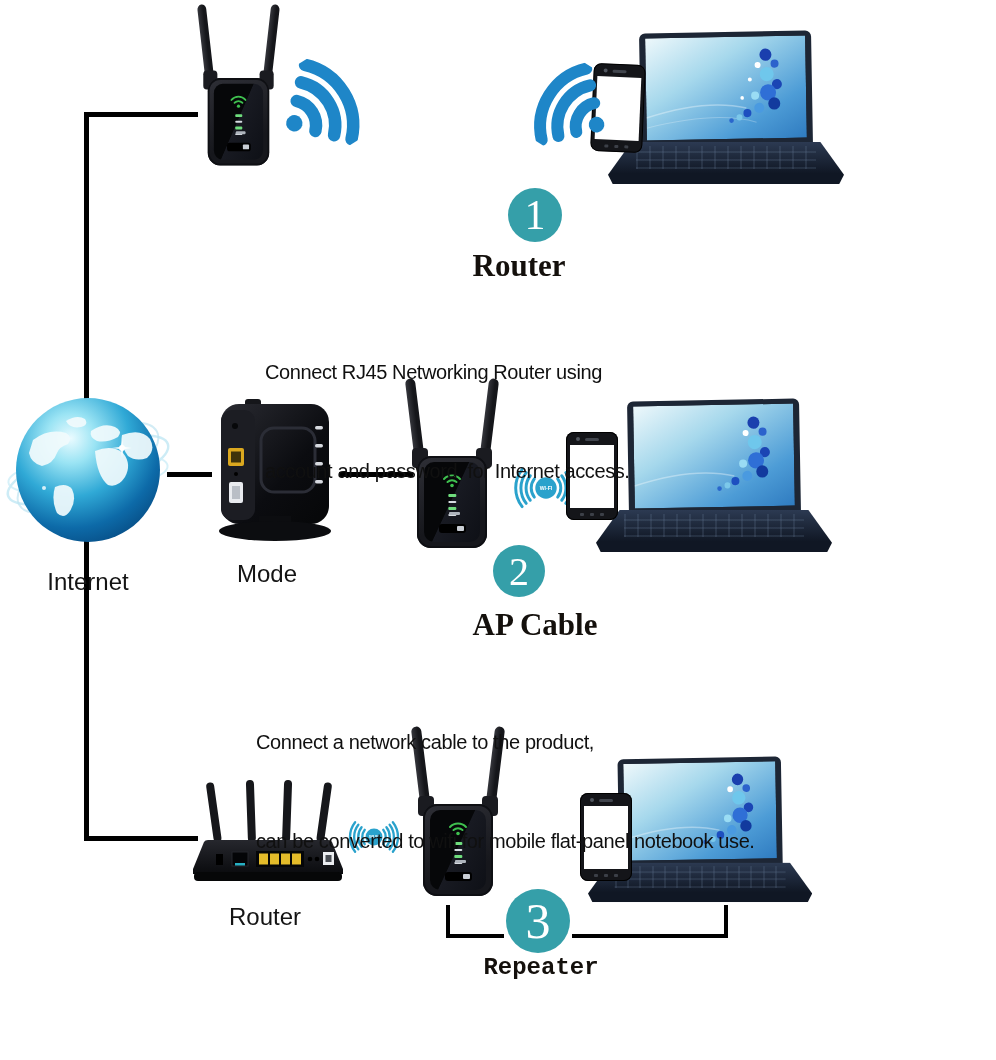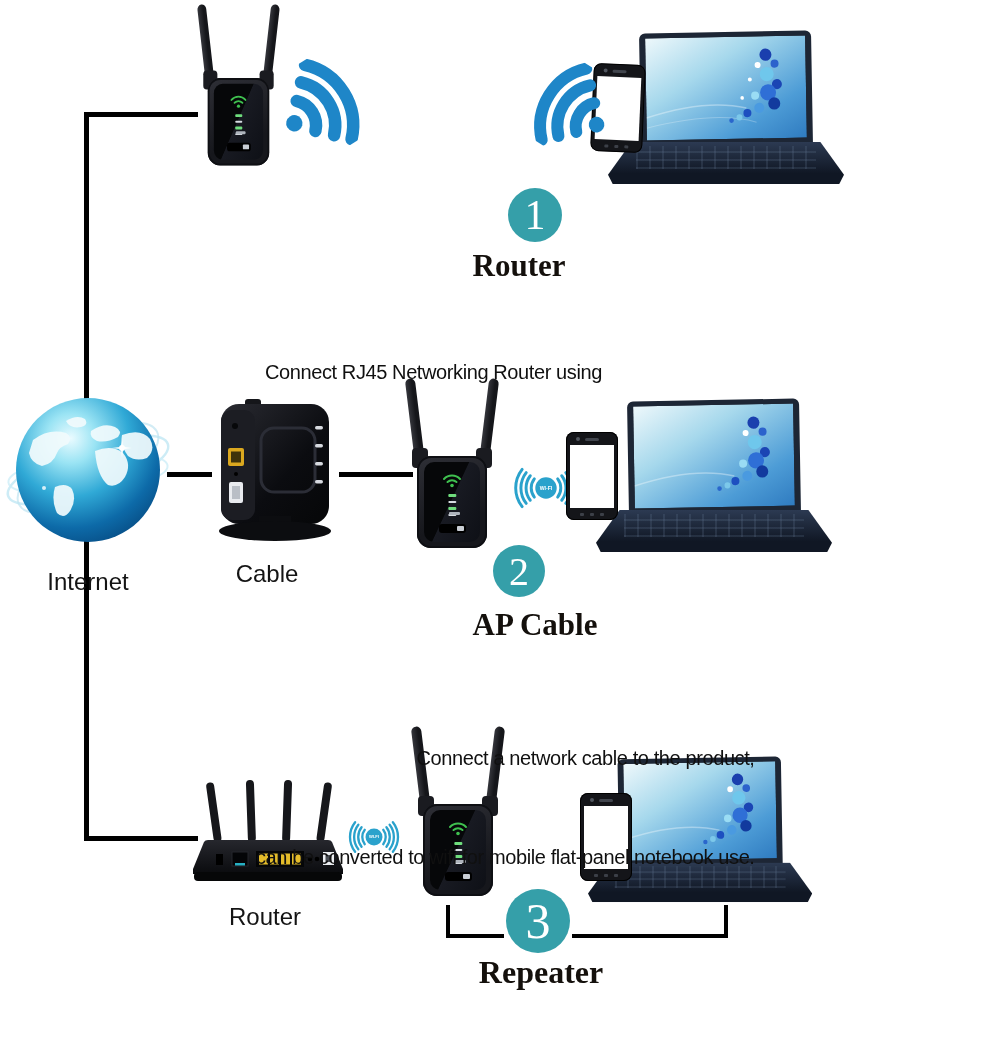--- a/index.html
+++ b/index.html
@@ -416,31 +416,32 @@
   </div>
   <div class="num-badge" style="left:493px;top:545px;width:52px;height:52px;font-size:40px;">
     <span>2</span>
   </div>
   <div class="num-badge" style="left:506px;top:889px;width:64px;height:64px;font-size:50px;">
     <span>3</span>
   </div>
 
   <div class="sec-title" style="left:399px;top:248px;">Router</div>
   <div class="sec-title" style="left:415px;top:607px;">AP Cable</div>
-  <div class="sec-title" style="left:421px;top:954px;font-size:32px;">Repeater</div>
+  <div class="sec-title" style="left:421px;top:954px;font-size:24px;font-family:Liberation Mono, monospace;">Repeater</div>
 
   <div class="desc" style="left:265px;top:290px;">
     <div>Connect RJ45 Networking Router using</div>
-  </div>
-  <div class="desc" style="left:256px;top:676px;text-align:right;">
+    <div>account and password  for Internet access.</div>
+  </div>
+  <div class="desc" style="left:256px;top:660px;">
     <div>Connect a network cable to the product,</div>
     <div>can be converted to wifi for mobile flat-panel notebook use.</div>
   </div>
   <div class="desc narrow" style="left:257px;top:998px;">
     
     
   </div>
 
   <div class="dev-label" style="left:8px;top:568px;text-align:center;">Internet</div>
-  <div class="dev-label" style="left:187px;top:560px;">Cable</div>
+  <div class="dev-label" style="left:187px;top:560px;">Mode</div>
   <div class="dev-label" style="left:185px;top:903px;">Router</div>
 
 </div>
 
 </body></html>

